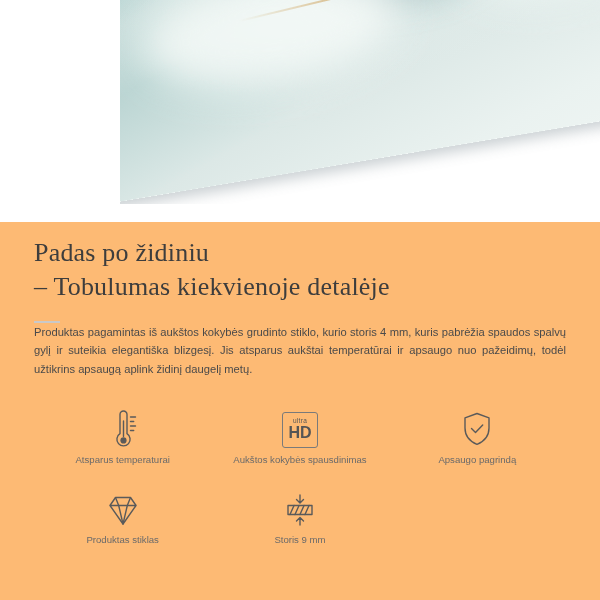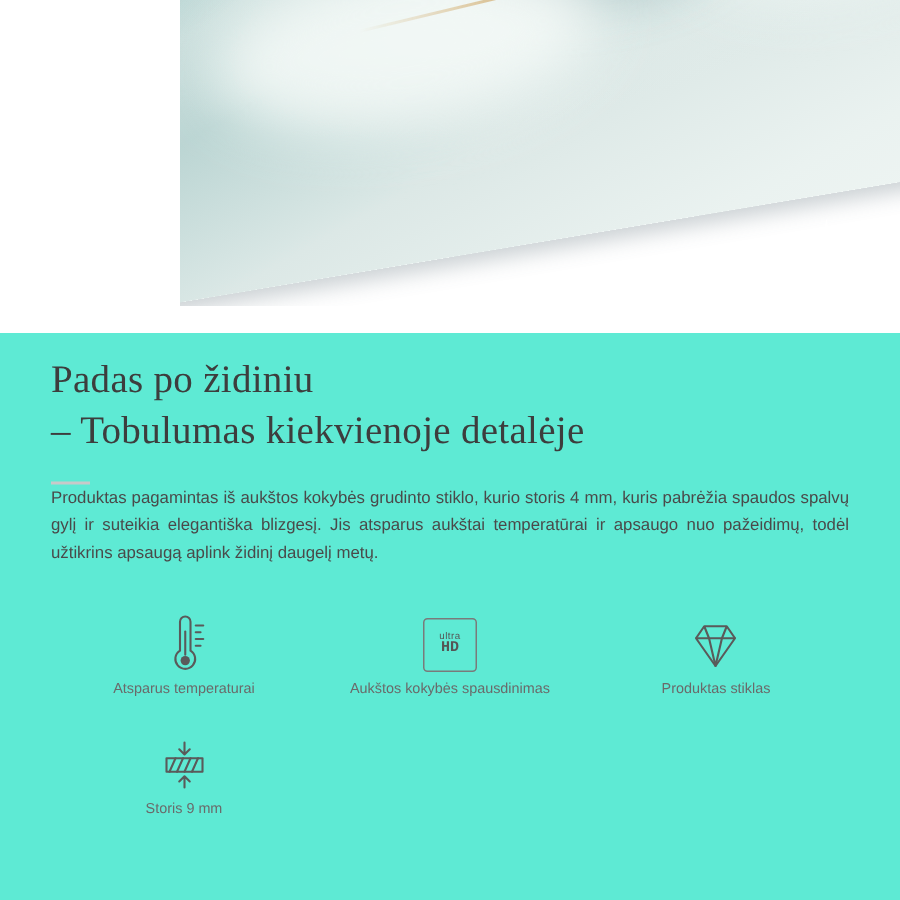--- a/index.html
+++ b/index.html
@@ -10,21 +10,21 @@
     width: 600px;
     height: 600px;
     background: #ffffff;
     font-family: "Liberation Sans", sans-serif;
     overflow: hidden;
   }
   .page {
     position: relative;
     width: 600px;
     height: 600px;
-    background: #5eead4;
+    background: #fdba74;
   }
 
   
   .hero {
     position: relative;
     width: 600px;
     height: 222px;
     overflow: hidden;
     background: #ffffff;
   }
@@ -212,21 +212,21 @@
     height: 34px;
     border: 1.4px solid #7a7a7a;
     border-radius: 3px;
     display: flex;
     flex-direction: column;
     align-items: center;
     justify-content: center;
     color: #555;
   }
   .ultrahd-badge .u1 { font-size: 6.5px; letter-spacing: 0.3px; line-height: 1; }
-  .ultrahd-badge .u2 { font-size: 10px; font-weight: bold; line-height: 1.05; font-family: Liberation Mono, monospace; }
+  .ultrahd-badge .u2 { font-size: 16px; font-weight: bold; line-height: 1.05; }
 </style>
 </head>
 <body>
 
 <div class="page">
 
   <div class="hero">
     <div class="hero-inner">
       <div class="edge-face"></div>
       <div class="edge-face2"></div>
@@ -284,20 +284,29 @@
       <div class="feature">
         <div class="feature-icon">
           <div class="ultrahd-badge">
             <div class="u1">ultra</div>
             <div class="u2">HD</div>
           </div>
         </div>
         <div class="feature-label">Aukštos kokybės spausdinimas</div>
       </div>
 
+      <div class="feature">
+        <div class="feature-icon">
+          <svg width="40" height="44" viewBox="0 0 40 44" fill="none" stroke="#5a5a5a" stroke-width="1.4" stroke-linecap="round" stroke-linejoin="round">
+            <path d="M20 5.5l12 4.4v10c0 8.3-5.2 13.6-12 16.4-6.8-2.8-12-8.1-12-16.4v-10z"></path>
+            <path d="M14.5 20.6l4 4 7.2-7.6"></path>
+          </svg>
+        </div>
+        <div class="feature-label">Apsaugo pagrindą</div>
+      </div>
 
       <div class="feature">
         <div class="feature-icon">
           <svg width="40" height="40" viewBox="0 0 40 40" fill="none" stroke="#5a5a5a" stroke-width="1.4" stroke-linejoin="round">
             <path d="M7 15.5h26L20 34z"></path>
             <path d="M7 15.5l5.5-8h15l5.5 8"></path>
             <path d="M12.5 7.5l3.2 8M27.5 7.5l-3.2 8M15.7 15.5L20 34l4.3-18.5"></path>
           </svg>
         </div>
         <div class="feature-label">Produktas stiklas</div>

